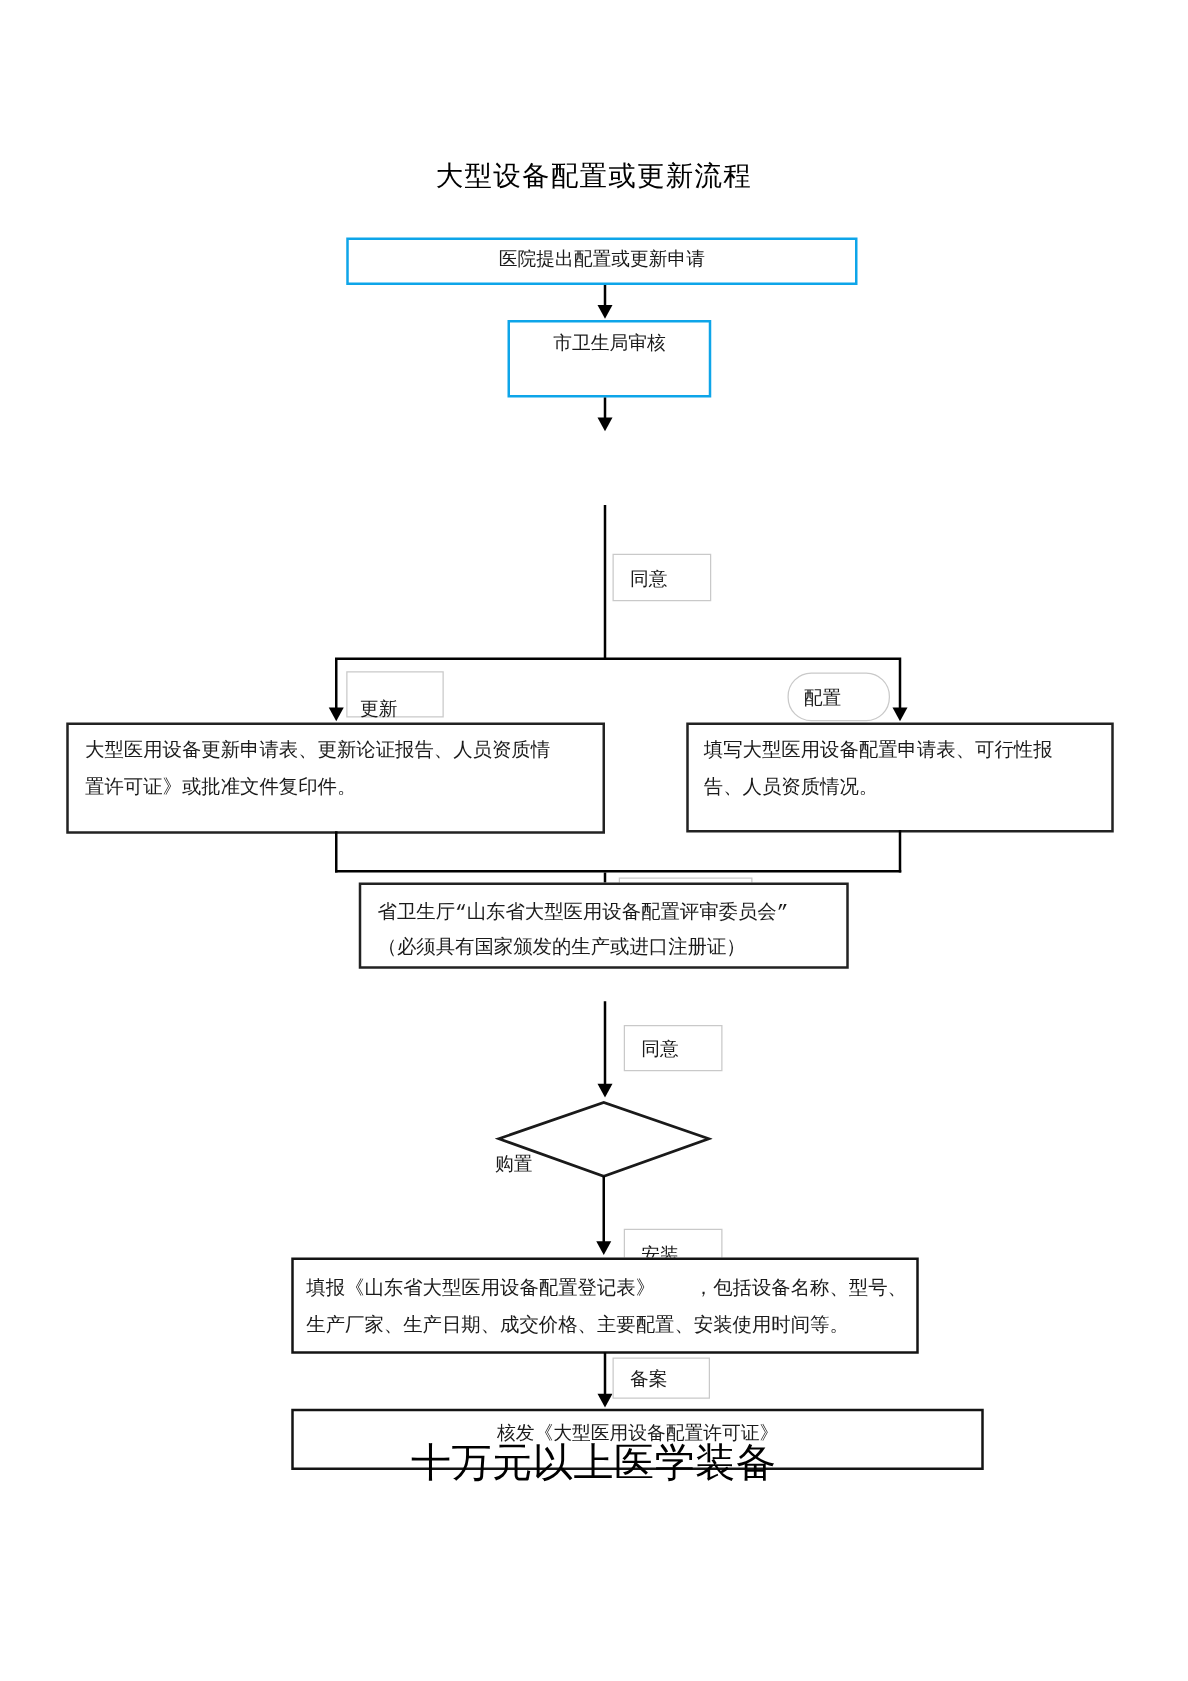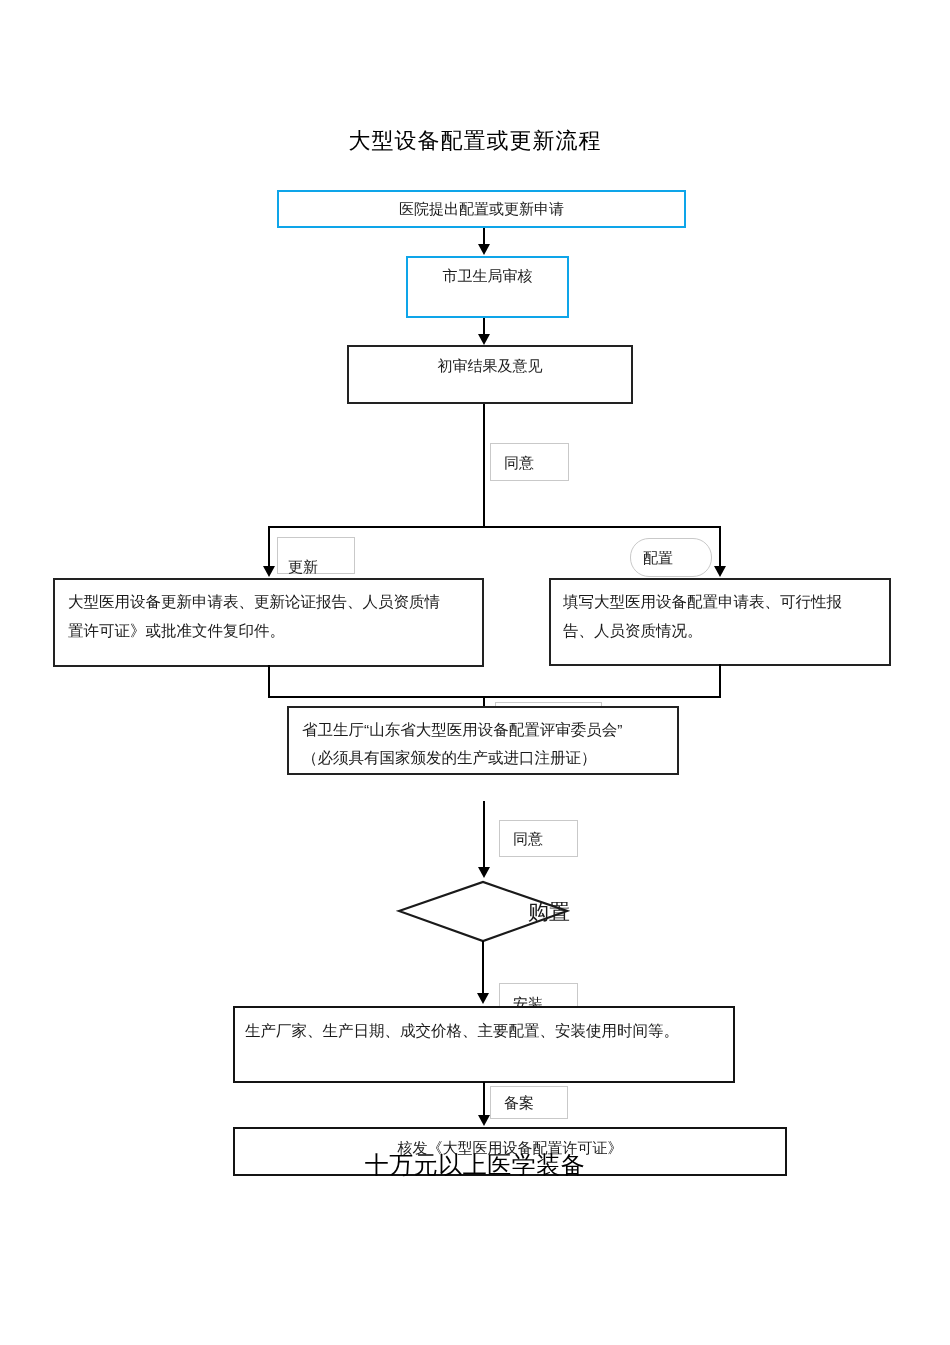--- a/index.html
+++ b/index.html
@@ -1,20 +1,20 @@
 <!DOCTYPE html>
 <html><head>
 <meta charset="utf-8">
 <style>
   html,body{margin:0;padding:0;background:#fff;}
   #page{
     position:relative;
     width:950px;height:1345px;
     background:#ffffff;
-    font-family:Liberation Sans, sans-serif;
+    font-family:Liberation Mono, monospace;
     color:#1a1a1a;
     overflow:hidden;
   }
   .title{
     position:absolute;top:126px;left:0;width:950px;
     text-align:center;font-size:22px;letter-spacing:1px;color:#000;
   }
   .node{
     position:absolute;box-sizing:border-box;background:#fff;
     border:2px solid #0ea5e9;font-size:15px;line-height:20px;
@@ -39,28 +39,28 @@
   #box-initial{left:347px;top:345px;width:286px;height:59px;padding-top:9px;}
   #lbl-agree1{left:490px;top:443px;width:79px;height:38px;padding:10px 0 0 13px;}
   #lbl-update{left:277px;top:537px;width:78px;height:37px;padding:20px 0 0 10px;}
   #lbl-config{left:630px;top:538px;width:82px;height:39px;padding:10px 0 0 12px;border-radius:19px;}
   #box-update{left:53px;top:578px;width:431px;height:89px;padding:7px 10px 0 13px;line-height:29px;font-size:15.5px;}
   #box-config{left:549px;top:578px;width:342px;height:88px;padding:7px 10px 0 12px;line-height:29px;font-size:15.5px;}
   #lbl-review{left:495px;top:702px;width:107px;height:31px;padding:6px 0 0 14px;}
   #box-committee{left:287px;top:706px;width:392px;height:69px;padding:8px 8px 0 13px;line-height:28px;font-size:15.5px;}
   #lbl-agree2{left:499px;top:820px;width:79px;height:37px;padding:9px 0 0 13px;}
   #diamond-svg{position:absolute;left:396px;top:879px;width:174px;height:65px;}
-  #diamond-text{position:absolute;left:396px;top:898px;width:174px;text-align:right;font-size:21px;}
+  #diamond-text{position:absolute;left:396px;top:922px;width:174px;text-align:left;font-size:15px;}
   #lbl-install{left:499px;top:943px;width:79px;height:40px;padding:11px 0 0 13px;margin-top:40px;}
   #box-register{left:233px;top:1006px;width:502px;height:77px;padding:8px 8px 0 10px;line-height:30px;font-size:15.5px;}
   #lbl-record{left:490px;top:1086px;width:78px;height:33px;padding:7px 0 0 13px;}
   #box-issue{left:233px;top:1127px;width:554px;height:49px;padding-top:9px;}
   .overlay-heading{
     position:absolute;top:1149px;left:0;width:950px;text-align:center;
-    font-size:24px;letter-spacing:0.5px;color:#000;z-index:5;
+    font-size:32px;letter-spacing:0.5px;color:#000;z-index:5;
   }
 </style>
 </head>
 <body>
 
 <div id="page">
 
   <div class="title">大型设备配置或更新流程</div>
 
   <div class="node center" id="box-apply">
@@ -70,23 +70,20 @@
   <div class="vline" style="left:483px;top:228px;height:17px;"></div>
   <div class="arrow" style="left:478px;top:244px;"></div>
 
   <div class="node center" id="box-city">
     <span>市卫生局审核</span>
   </div>
 
   <div class="vline" style="left:483px;top:318px;height:17px;"></div>
   <div class="arrow" style="left:478px;top:334px;"></div>
 
-  <div class="node dark center" id="box-initial">
-    <span>初审结果及意见</span>
-  </div>
 
   <div class="vline" style="left:483px;top:404px;height:123px;"></div>
 
   <div class="lbl" id="lbl-agree1">
     <span>同意</span>
   </div>
 
   <div class="hline" style="left:268px;top:526px;width:453px;"></div>
   <div class="vline" style="left:268px;top:528px;height:39px;"></div>
   <div class="arrow" style="left:263px;top:566px;"></div>
@@ -138,20 +135,21 @@
   <div id="diamond-text">购置</div>
 
   <div class="lbl" id="lbl-install">
     <span>安装</span>
   </div>
 
   <div class="vline" style="left:482px;top:941px;height:53px;"></div>
   <div class="arrow" style="left:477px;top:993px;"></div>
 
   <div class="node heavy" id="box-register">
+    <div class="textline">填报《山东省大型医用设备配置登记表》　　，包括设备名称、型号、</div>
     <div class="textline">生产厂家、生产日期、成交价格、主要配置、安装使用时间等。</div>
   </div>
 
   <div class="vline" style="left:483px;top:1082px;height:34px;"></div>
   <div class="arrow" style="left:478px;top:1115px;"></div>
 
   <div class="lbl" id="lbl-record">
     <span>备案</span>
   </div>
 

